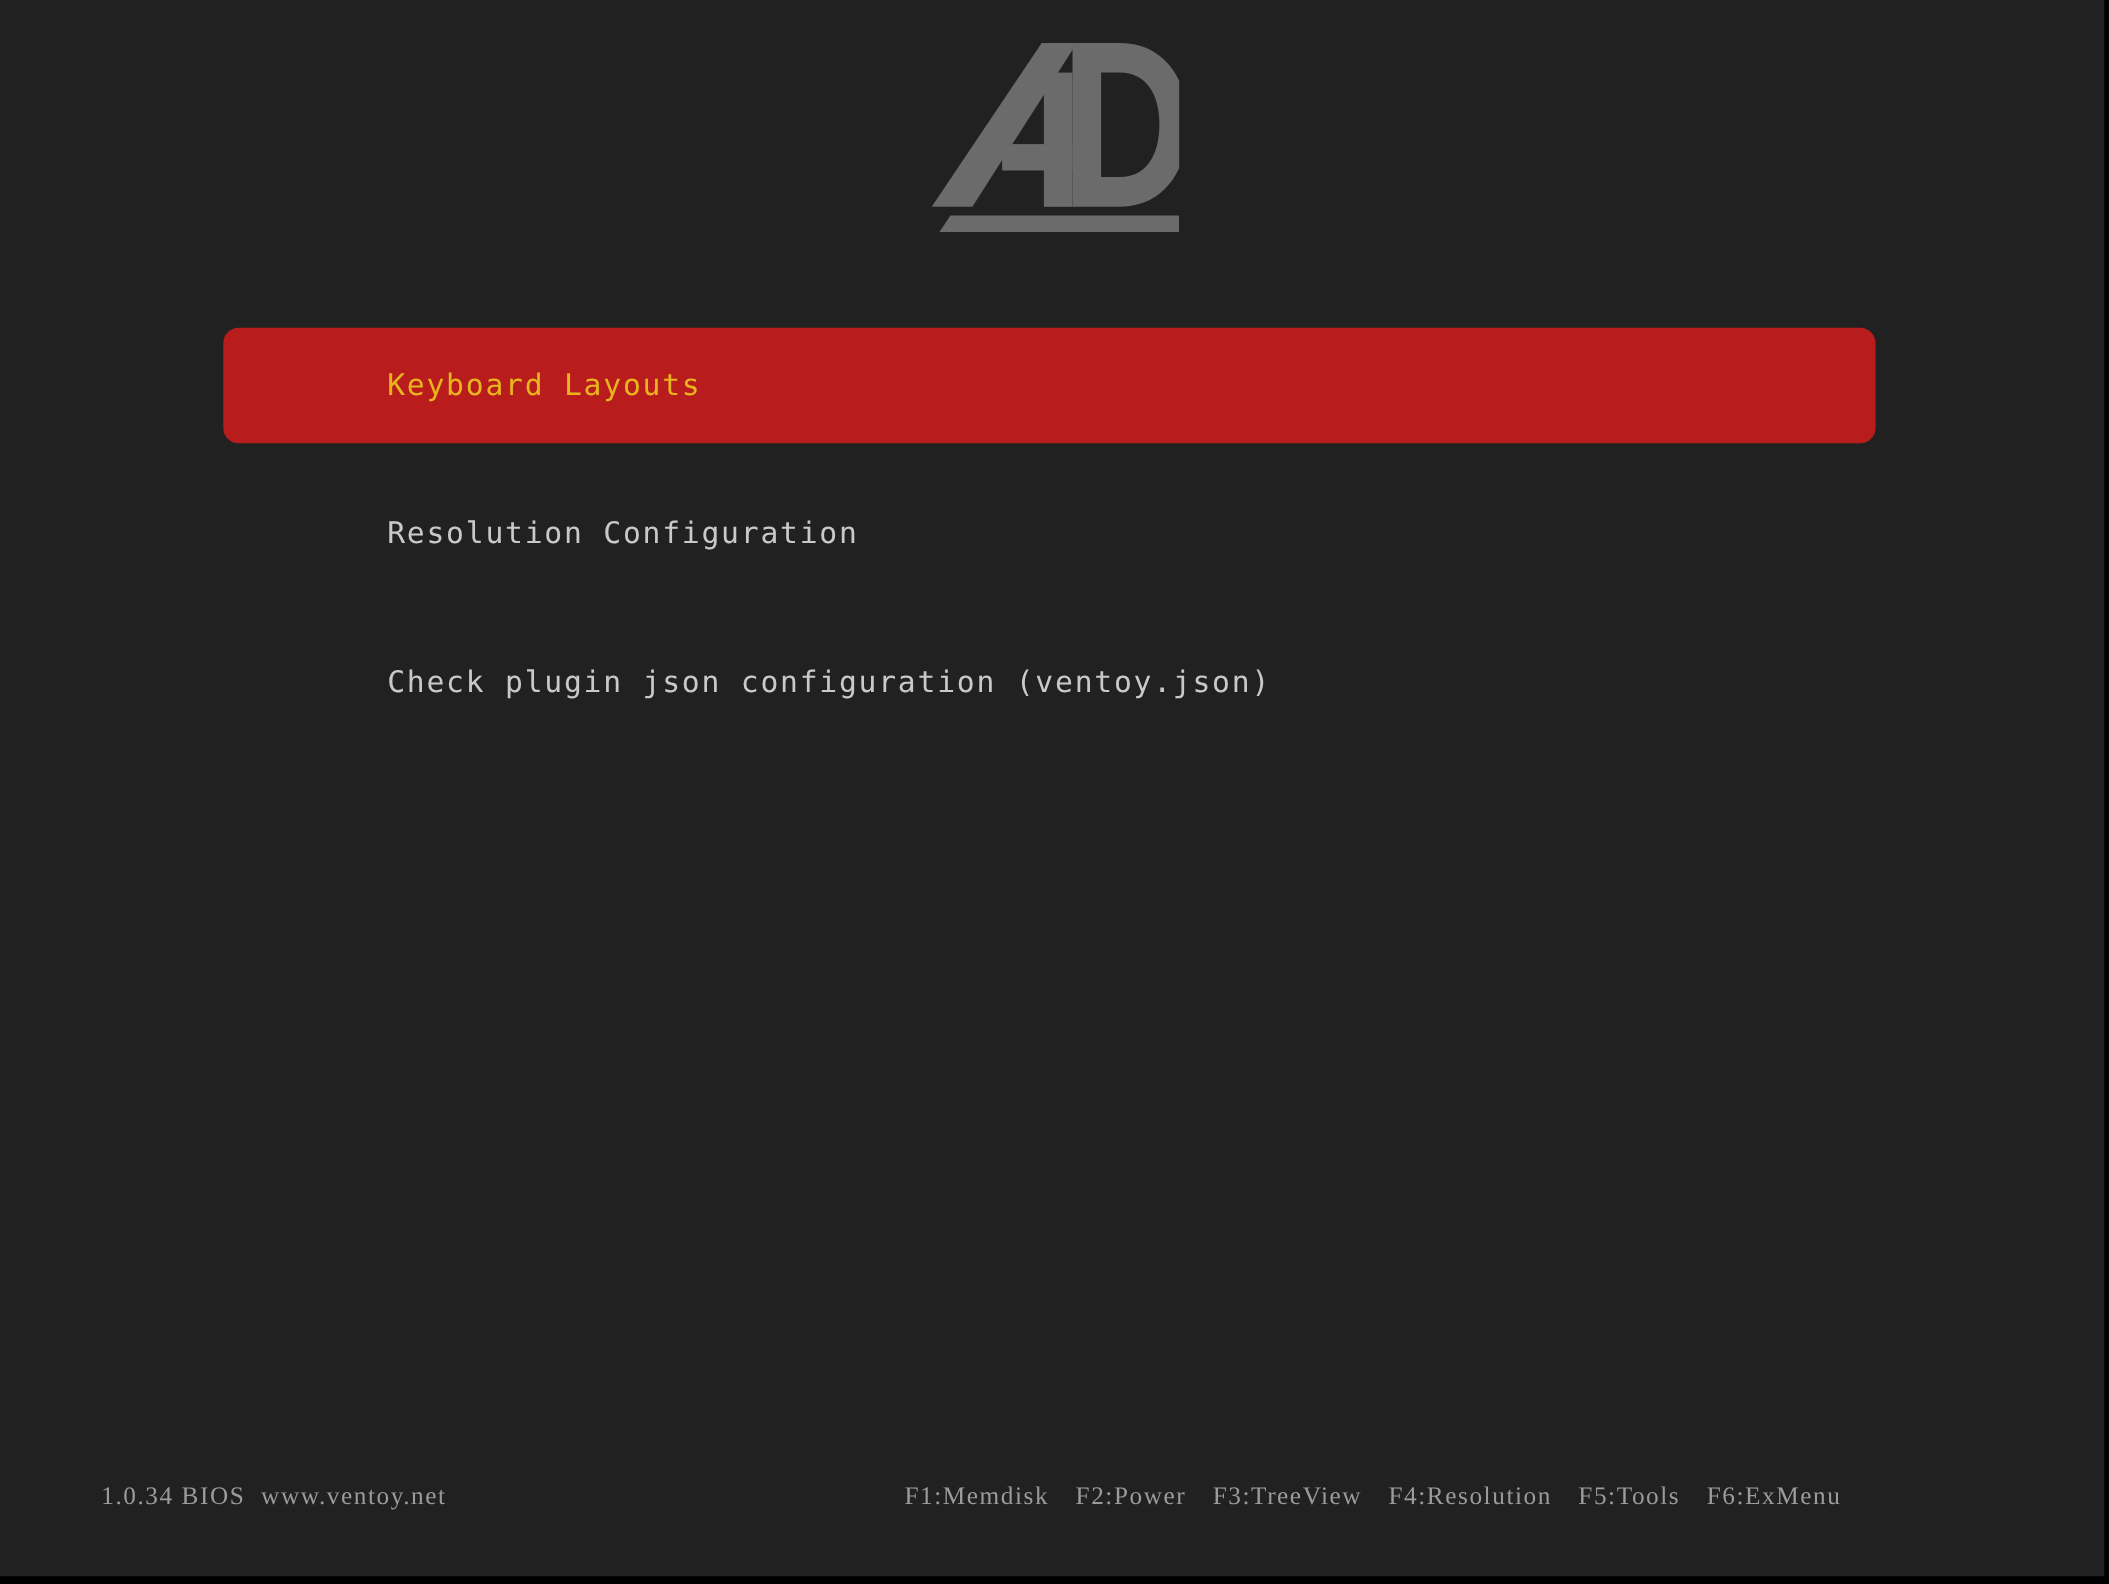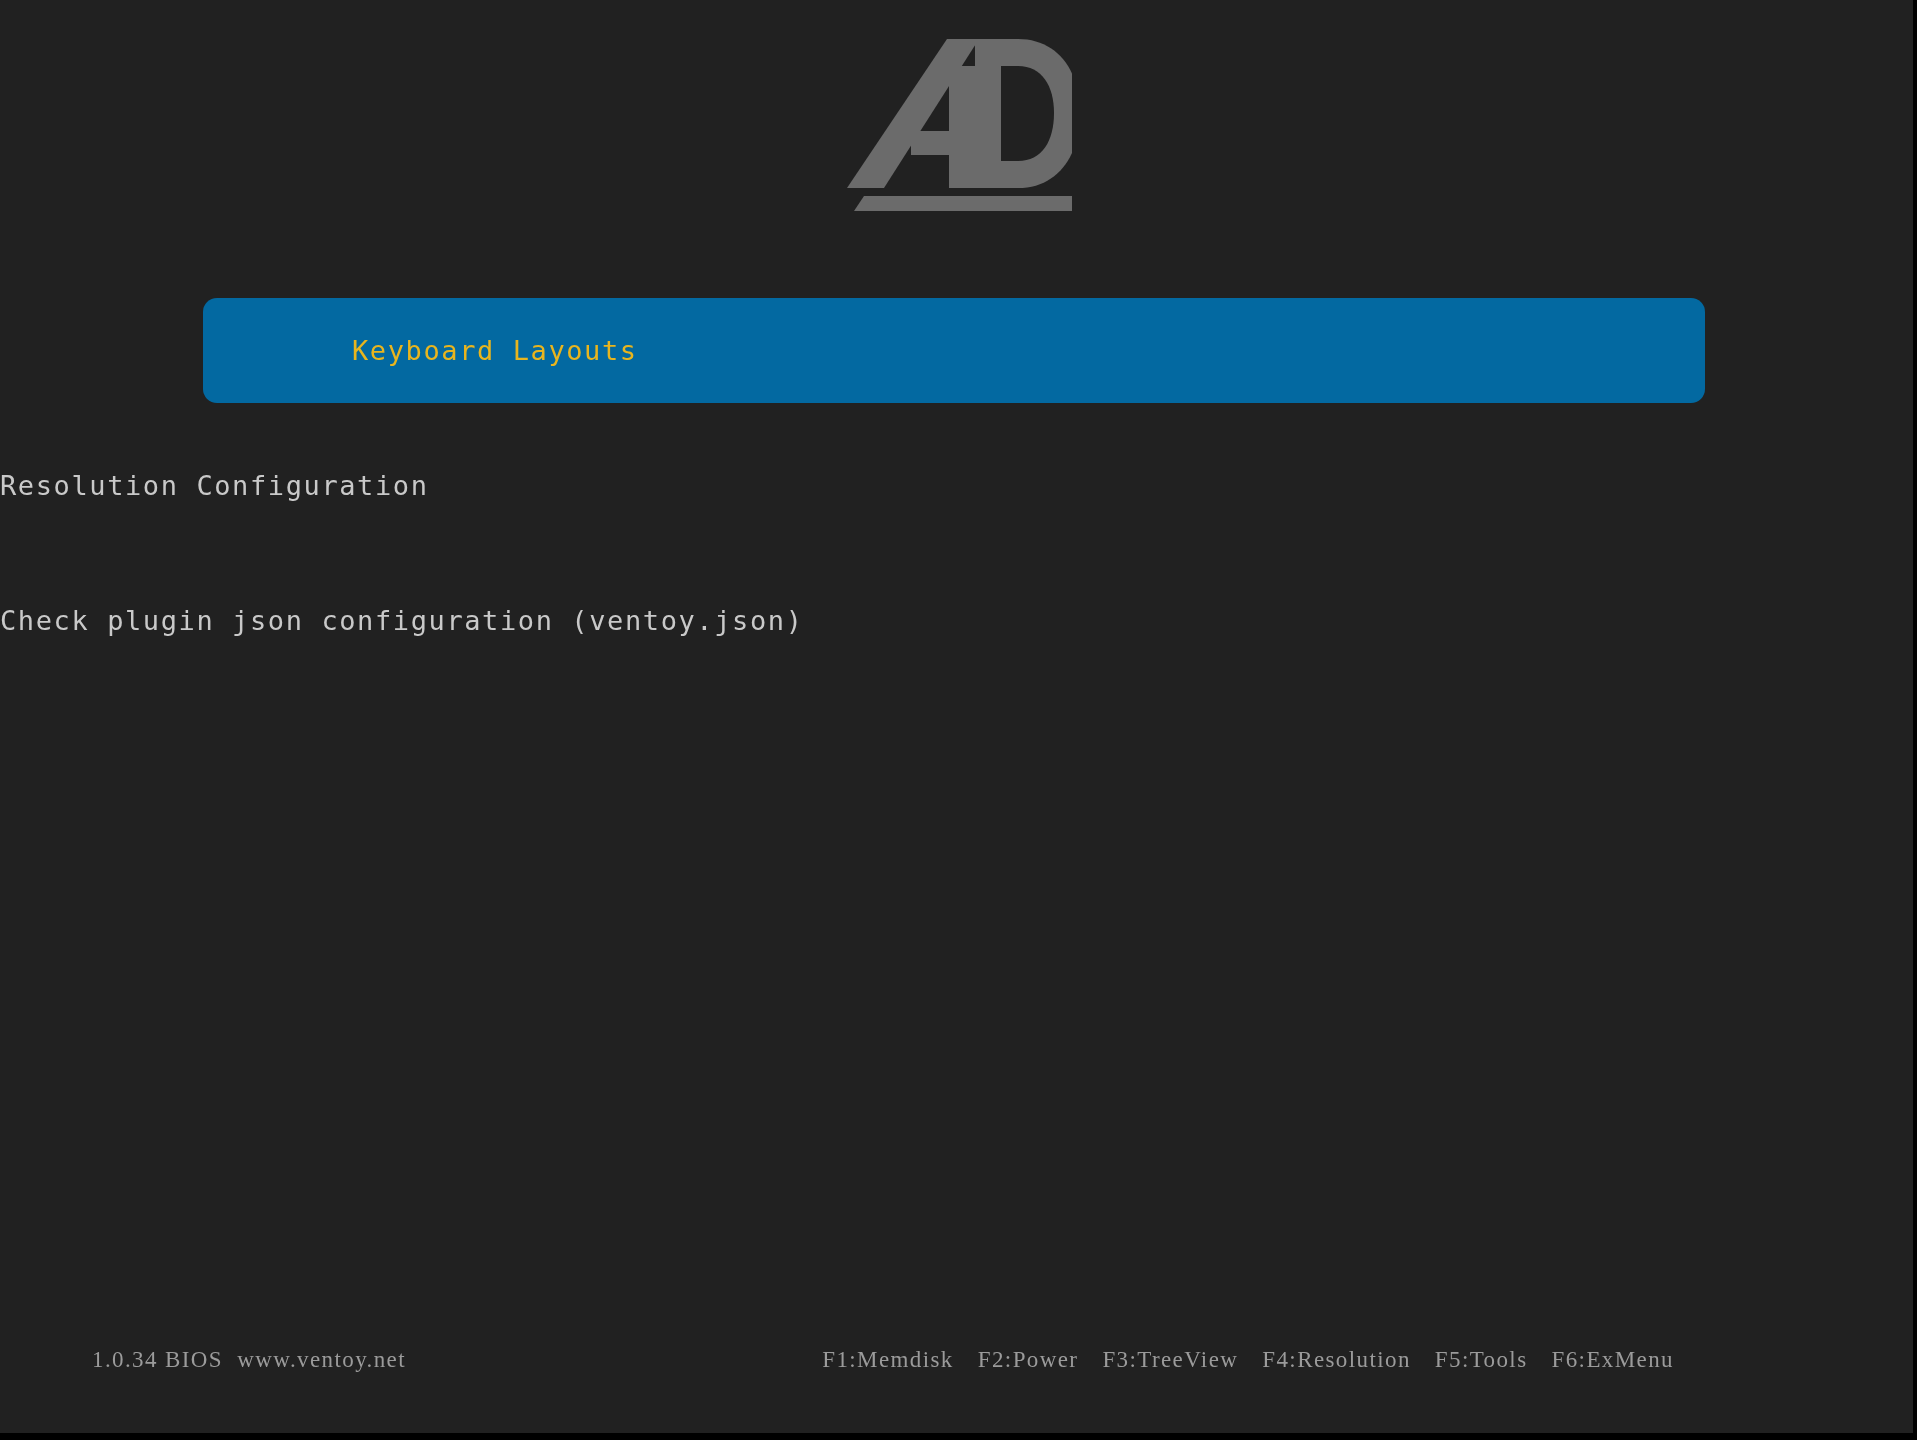--- a/index.html
+++ b/index.html
@@ -43,36 +43,37 @@
     width: 1913px;
   }
 
   .menu-item {
     position: relative;
     height: 105px;
     margin-bottom: 30px;
     display: flex;
     align-items: center;
     box-sizing: border-box;
+    padding-left: 352px;
   }
 
   .menu-item .label {
     font-size: 27px;
     letter-spacing: 1.6px;
     color: #c9c9c9;
     white-space: pre;
     line-height: 1;
   }
 
   .menu-item.selected {
     margin-left: 203px;
     margin-right: 208px;
     width: 1502px;
     padding-left: 149px;
-    background: #0369a1;
+    background: #b91c1c;
     border-radius: 14px;
   }
 
   .menu-item.selected .label {
     color: #e8b51e;
   }
 
   
   .footer {
     position: absolute;

